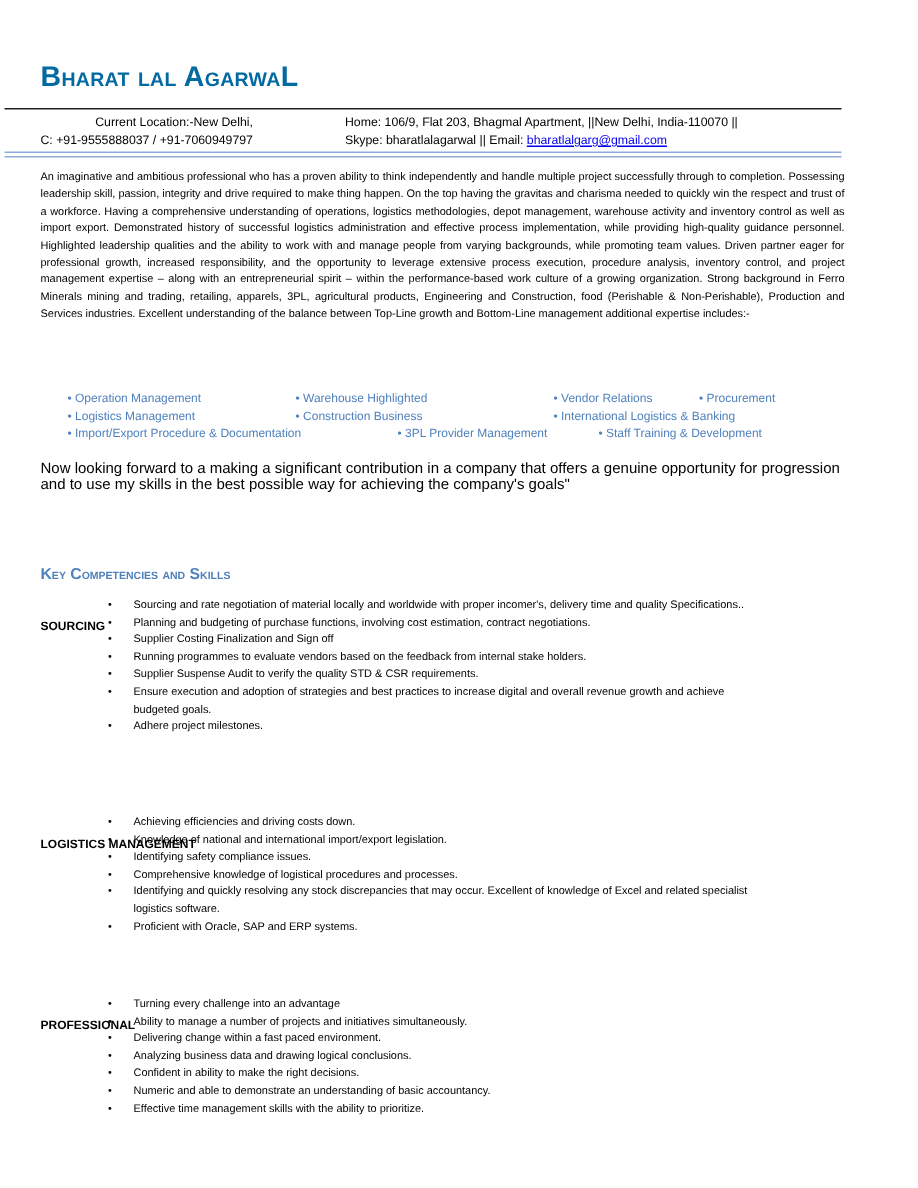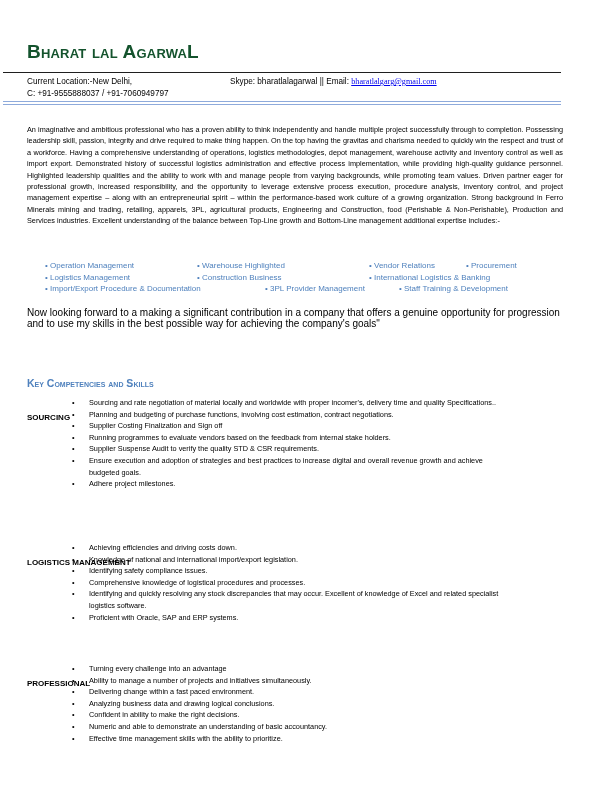--- a/index.html
+++ b/index.html
@@ -1,28 +1,28 @@
 <!DOCTYPE html>
 <html><head>
 <meta charset="utf-8">
 <style>
   html, body { margin:0; padding:0; background:#ffffff; }
   body { width:612px; height:792px; position:relative; overflow:hidden;
          font-family:"Liberation Sans", sans-serif; color:#000; }
   .page { position:absolute; left:0; top:0; width:612px; height:792px; }
   .name { position:absolute; left:27px; top:41px; font-size:19px; font-weight:bold;
-          color:#14532d; font-variant:small-caps; letter-spacing:0.2px; }
+          color:#0369a1; font-variant:small-caps; letter-spacing:0.2px; }
   .rule-top { position:absolute; left:3px; top:72px; width:558px; height:1px; background:#1f1f1f; }
   .contact { position:absolute; top:76px; font-size:8.2px; line-height:12px; }
-  .contact.left { left:27px; }
+  .contact.left { left:27px;text-align:right; }
   .contact.right { left:230px; }
-  .contact a { color:#0000ee; text-decoration:underline;font-family:Liberation Serif, serif; }
+  .contact a { color:#0000ee; text-decoration:underline; }
   .rule-blue1 { position:absolute; left:3px; top:101px; width:558px; height:1px; background:#8eaadb; }
   .rule-blue2 { position:absolute; left:3px; top:104px; width:558px; height:1px; background:#8eaadb; }
-  .summary { position:absolute; left:27px; top:124px; width:536px; font-size:7.3px;
+  .summary { position:absolute; left:27px; top:112px; width:536px; font-size:7.3px;
              line-height:11.4px; text-align:justify; }
   .exp { position:absolute; left:45px; top:260px; width:520px; font-size:8px; color:#4f81bd; line-height:11.5px; }
   .exp .row { position:relative; height:11.5px; }
   .exp .item { position:absolute; top:0; white-space:nowrap;text-align:center; }
   .closing { position:absolute; left:27px; top:307px; width:536px; font-size:10px; line-height:11.4px; }
   .section-title { position:absolute; left:27px; top:345px; font-size:10.5px; font-weight:bold;
                    color:#4f81bd; font-variant:small-caps;margin-top:32px; }
   .sub { position:absolute; left:27px; font-size:8px; font-weight:bold;margin-top:40px; }
   ul.blist { position:absolute; left:0; margin:0; padding:0; list-style:none; width:560px; }
   ul.blist li { position:relative; padding-left:89px; font-size:7.3px; line-height:11.6px; width:420px; }
@@ -34,20 +34,21 @@
 <div class="page">
 
   <div class="name">Bharat lal AgarwaL</div>
   <div class="rule-top"></div>
 
   <div class="contact left">
     <div>Current Location:-New Delhi,</div>
     <div>C: +91-9555888037 / +91-7060949797</div>
   </div>
   <div class="contact right">
+    <div>Home: 106/9, Flat 203, Bhagmal Apartment, ||New Delhi, India-110070 ||</div>
     <div><span>Skype: bharatlalagarwal || Email: </span><a>bharatlalgarg@gmail.com</a></div>
   </div>
 
   <div class="rule-blue1"></div>
   <div class="rule-blue2"></div>
 
   <div class="summary">An imaginative and ambitious professional who has a proven ability to think independently and handle multiple project successfully through to completion. Possessing leadership skill, passion, integrity and drive required to make thing happen. On the top having the gravitas and charisma needed to quickly win the respect and trust of a workforce.  Having a comprehensive understanding of operations, logistics methodologies, depot management, warehouse activity and inventory control as well as import export. Demonstrated history of successful logistics administration and effective process implementation, while providing high-quality guidance personnel. Highlighted leadership qualities and the ability to work with and manage people from varying backgrounds, while promoting team values. Driven partner eager for professional growth, increased responsibility, and the opportunity to leverage extensive process execution, procedure analysis, inventory control, and project management expertise – along with an entrepreneurial spirit – within the performance-based work culture of a growing organization. Strong background in Ferro Minerals mining and trading, retailing, apparels, 3PL, agricultural products, Engineering and Construction, food (Perishable &amp; Non-Perishable), Production and Services industries. Excellent understanding of the balance between Top-Line growth and Bottom-Line management additional expertise includes:-</div>
 
   <div class="exp">
     <div class="row">

